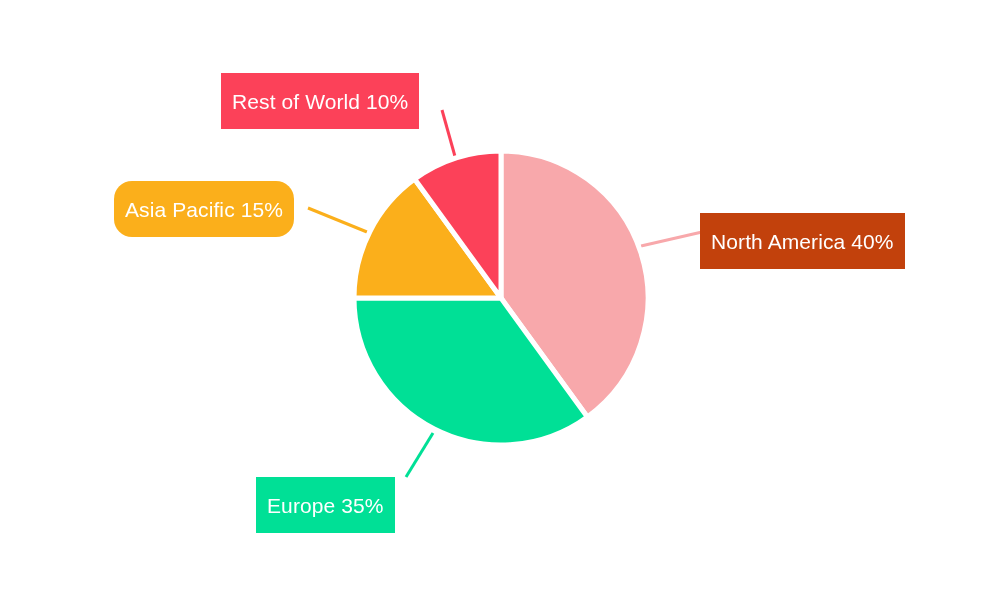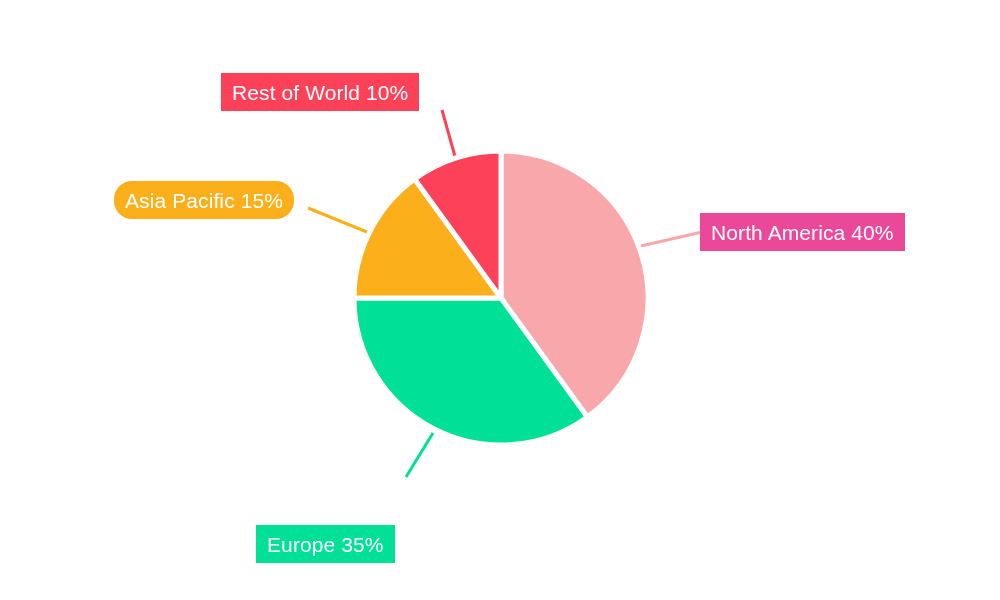--- a/index.html
+++ b/index.html
@@ -26,21 +26,21 @@
     height: 600px;
     display: block;
   }
   .label-box {
     position: absolute;
     display: flex;
     align-items: center;
     justify-content: flex-start;
     box-sizing: border-box;
     padding: 0 11px;
-    height: 38px;
+    height: 56px;
     color: #ffffff;
     font-size: 21px;
     font-family: "Liberation Sans", sans-serif;
     font-weight: 400;
     white-space: nowrap;
     line-height: 1;
     letter-spacing: 0.1px;
   }
   #label-north-america { left: 700px; top: 213px; background: #F8A8AB; }
   #label-europe        { left: 256px; top: 477px; background: #00E096; }
@@ -66,25 +66,25 @@
       <path fill="#F8A8AB" d="M 501 298 L 501.00 151.00 A 147 147 0 0 1 587.40 416.93 Z"></path>
 
       <path fill="#00E096" d="M 501 298 L 587.40 416.93 A 147 147 0 0 1 354.00 298.00 Z"></path>
 
       <path fill="#FBAF1B" d="M 501 298 L 354.00 298.00 A 147 147 0 0 1 414.60 179.07 Z"></path>
 
       <path fill="#FC4159" d="M 501 298 L 414.60 179.07 A 147 147 0 0 1 501.00 151.00 Z"></path>
     </g>
   </svg>
 
-  <div class="label-box" id="label-north-america" style="background: #ec4899; color: rgb(255, 255, 255);">
+  <div class="label-box" id="label-north-america" style="background: #c2410c; color: rgb(255, 255, 255);">
     <span>North America 40%</span>
   </div>
 
-  <div class="label-box" id="label-europe" style="background: rgb(0, 224, 150); color: rgb(255, 255, 255); margin-top: 48px;">
+  <div class="label-box" id="label-europe" style="background: rgb(0, 224, 150); color: rgb(255, 255, 255);">
     <span>Europe 35%</span>
   </div>
 
   <div class="label-box" id="label-asia-pacific" style="background: rgb(251, 175, 27); color: rgb(255, 255, 255);">
     <span>Asia Pacific 15%</span>
   </div>
 
   <div class="label-box" id="label-rest-of-world" style="background: rgb(252, 65, 89); color: rgb(255, 255, 255);">
     <span>Rest of World 10%</span>
   </div>

